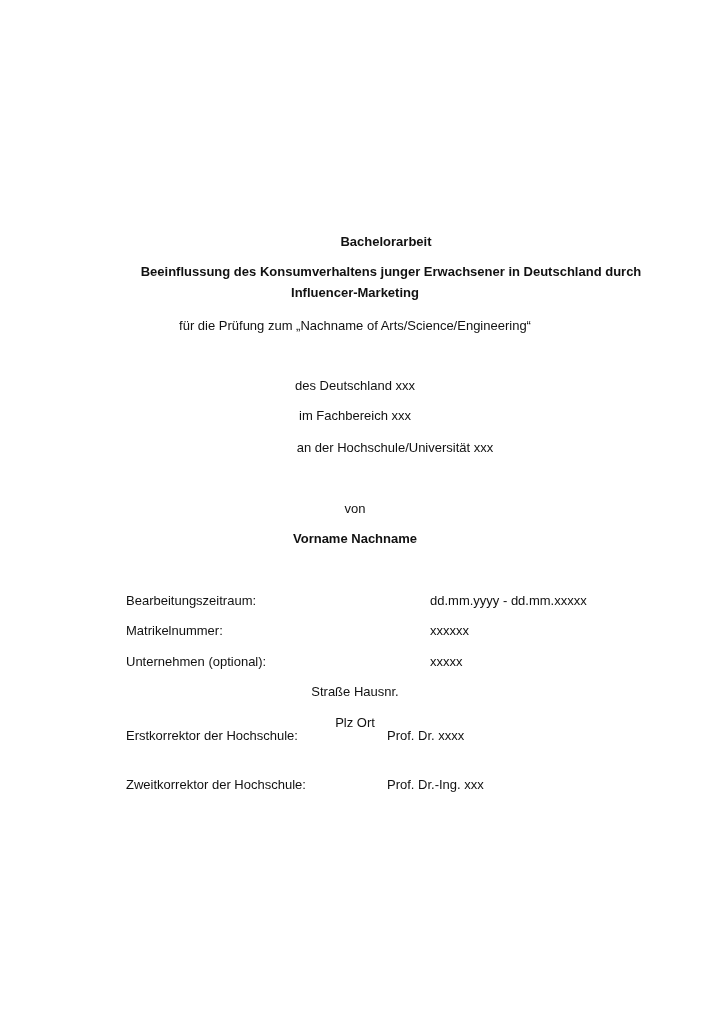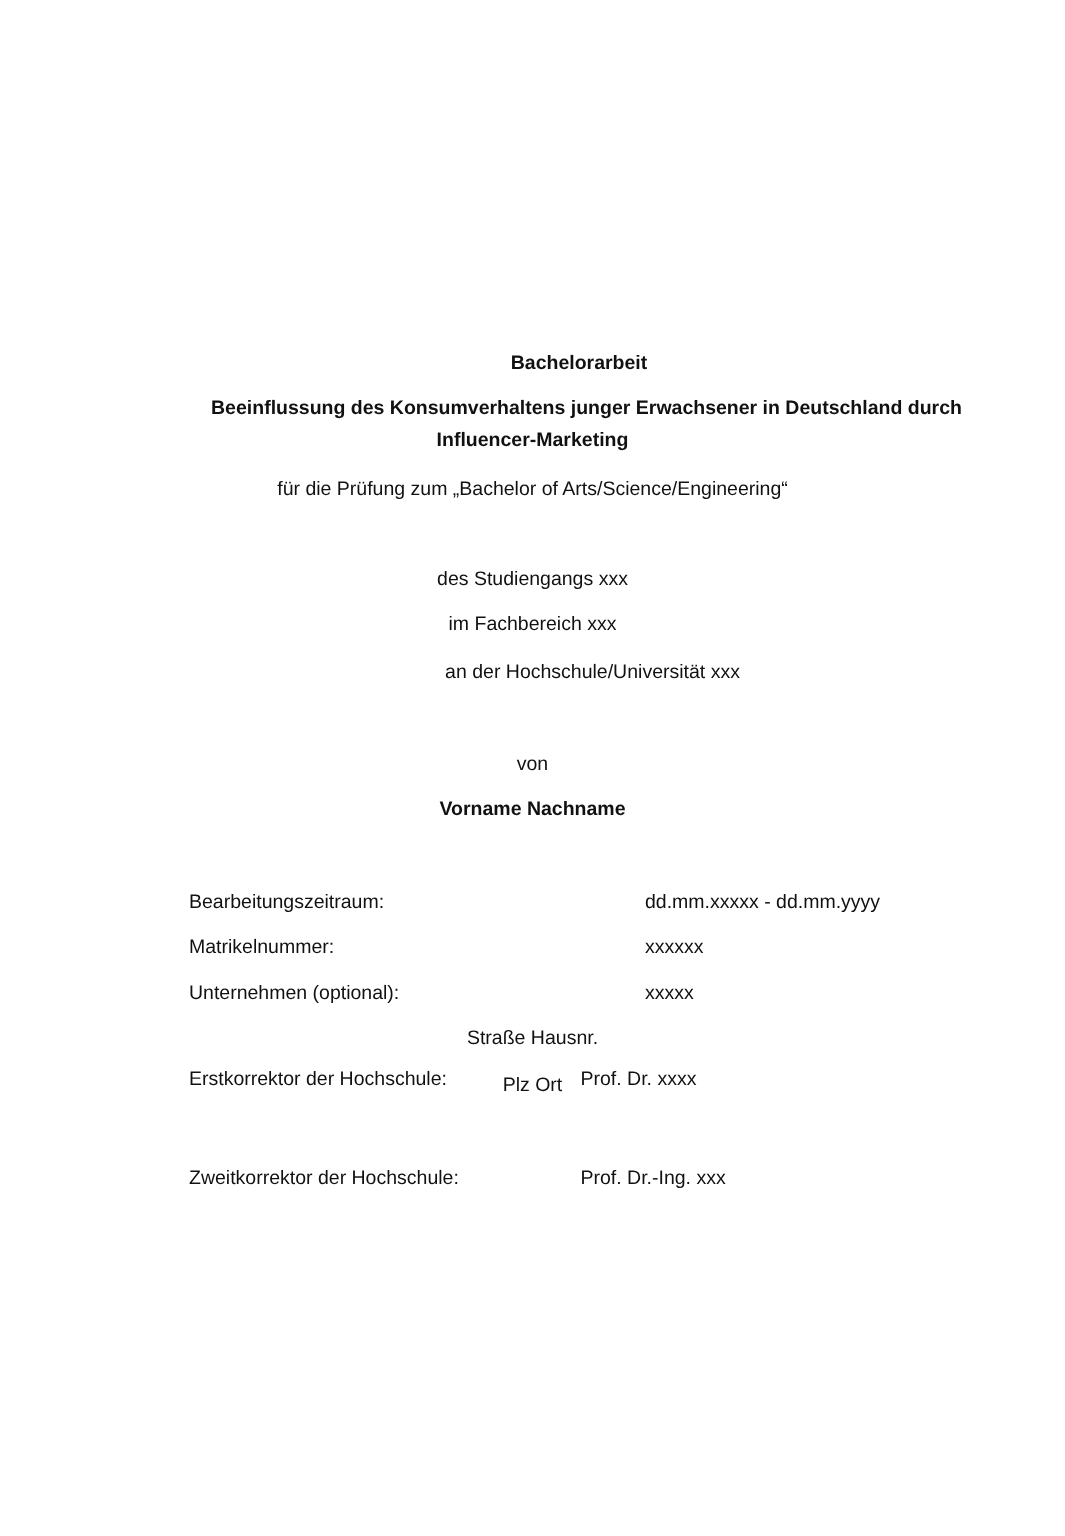--- a/index.html
+++ b/index.html
@@ -52,46 +52,46 @@
 </head>
 <body>
 
 <div class="page">
 
   <div class="line bold" style="top:234px;padding-left:31px;">Bachelorarbeit</div>
 
   <div class="line bold" style="top:264px;padding-left:36px;">Beeinflussung des Konsumverhaltens junger Erwachsener in Deutschland durch</div>
   <div class="line bold" style="top:285px;">Influencer-Marketing</div>
 
-  <div class="line" style="top:318px;">für die Prüfung zum „Bachelor of Arts/Science/Engineering“</div>
+  <div class="line" style="top:318px;">für die Prüfung zum „Nachname of Arts/Science/Engineering“</div>
 
-  <div class="line" style="top:378px;">des Studiengangs xxx</div>
+  <div class="line" style="top:378px;">des Deutschland xxx</div>
   <div class="line" style="top:408px;">im Fachbereich xxx</div>
   <div class="line" style="top:440px;padding-left:40px;">an der Hochschule/Universität xxx</div>
 
   <div class="line" style="top:501px;text-align:center;">von</div>
   <div class="line bold" style="top:531px;">Vorname Nachname</div>
 
   <div class="row" style="top:593px;">
     <span class="label">Bearbeitungszeitraum:</span>
-    <span class="value v1">dd.mm.xxxxx - dd.mm.yyyy</span>
+    <span class="value v1">dd.mm.yyyy - dd.mm.xxxxx</span>
   </div>
   <div class="row" style="top:623px;">
     <span class="label">Matrikelnummer:</span>
     <span class="value v1">xxxxxx</span>
   </div>
   <div class="row" style="top:654px;">
     <span class="label">Unternehmen (optional):</span>
     <span class="value v1">xxxxx</span>
   </div>
 
   <div class="line" style="top:684px;">Straße Hausnr.</div>
   <div class="line" style="top:715px;">Plz Ort</div>
 
-  <div class="row" style="top:711px;">
+  <div class="row" style="top:728px;">
     <span class="label">Erstkorrektor der Hochschule:</span>
     <span class="value v2">Prof. Dr. xxxx</span>
   </div>
   <div class="row" style="top:777px;">
     <span class="label">Zweitkorrektor der Hochschule:</span>
     <span class="value v2">Prof. Dr.-Ing. xxx</span>
   </div>
 
 </div>
 

